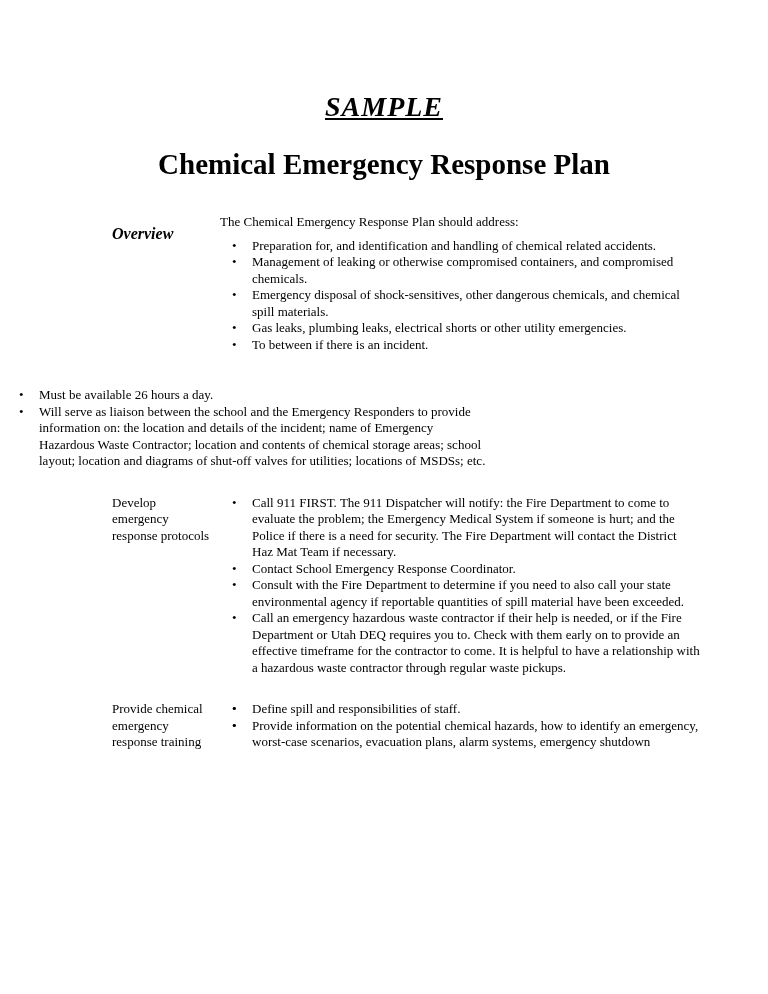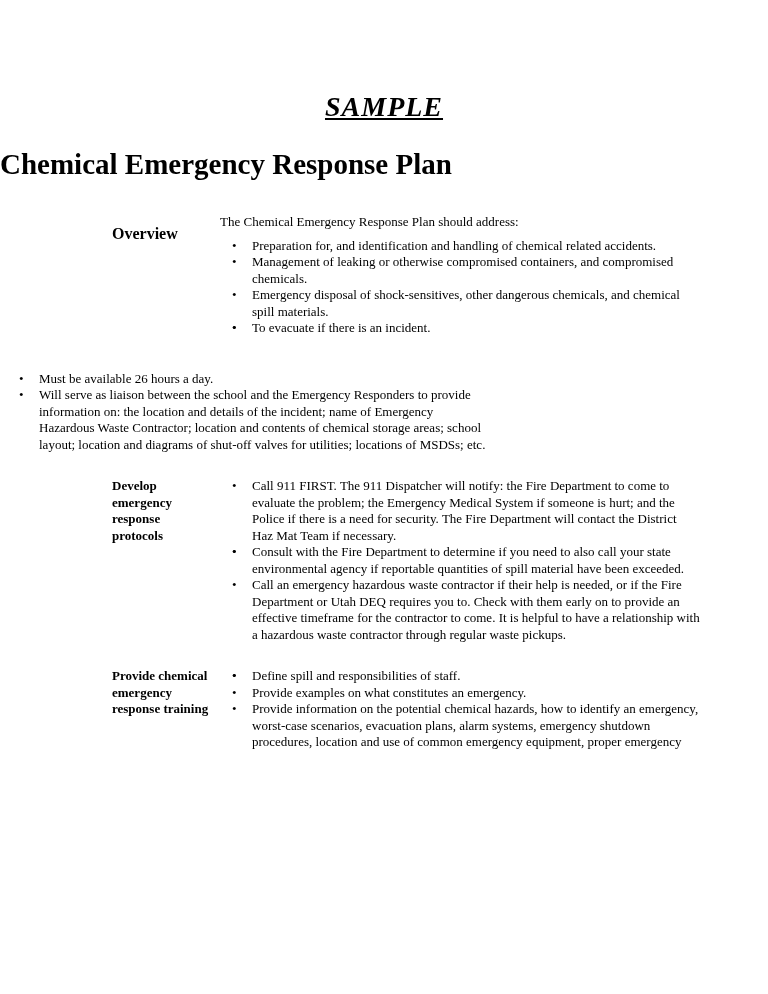--- a/index.html
+++ b/index.html
@@ -23,20 +23,21 @@
     text-align: center;
     font-size: 28px;
     font-weight: bold;
     font-style: italic;
     text-decoration: underline;
     letter-spacing: 1px;
     line-height: 32px;
   }
   .doc-title {
     margin: 24px 0 0 0;
+    text-align: center;
     font-size: 29px;
     font-weight: bold;
     line-height: 34px;
   }
   .sections {
     margin-top: 26px;
   }
   .section {
     display: flex;
     margin-bottom: 25px;
@@ -44,26 +45,27 @@
   .section:nth-child(1) {
     margin-bottom: 34px;
   }
   .label-col {
     flex: none;
     width: 101px;
     margin-left: 112px;
   }
   .label-italic {
     font-weight: bold;
+    font-style: italic;
     font-size: 16px;
     line-height: 19px;
     padding-top: 17px;
   }
   .label-bold {
-    font-weight: bold;
+    font-weight: normal;
     font-size: 13px;
     line-height: 16.5px;
     padding-top: 0;
   }
   .content-col {
     width: 487px;
     font-size: 13px;
     line-height: 16.5px;
   }
   .section-intro {
@@ -94,22 +96,22 @@
   <div class="section">
     <div class="label-col">
       <div class="label-italic">Overview</div>
     </div>
     <div class="content-col">
       <p class="section-intro">The Chemical Emergency Response Plan should address:</p>
       <ul class="bullet-list">
             <li class="bullet-item"><span class="bullet-marker">•</span><span>Preparation for, and identification and handling of chemical related accidents.</span></li>
             <li class="bullet-item"><span class="bullet-marker">•</span><span>Management of leaking or otherwise compromised containers, and compromised chemicals.</span></li>
             <li class="bullet-item"><span class="bullet-marker">•</span><span>Emergency disposal of shock-sensitives, other dangerous chemicals, and chemical spill materials.</span></li>
-            <li class="bullet-item"><span class="bullet-marker">•</span></li>
-            <li class="bullet-item"><span class="bullet-marker">•</span><span>To evacuate if there is an incident.</span></li>
+            <li class="bullet-item"><span class="bullet-marker">•</span><span>Gas leaks, plumbing leaks, electrical shorts or other utility emergencies.</span></li>
+            <li class="bullet-item"><span class="bullet-marker">•</span><span>To between if there is an incident.</span></li>
           </ul>
     </div>
   </div>
 
   <div class="section">
     <div class="content-col">
       <ul class="bullet-list">
             <li class="bullet-item"><span class="bullet-marker">•</span><span>Must be available 26 hours a day.</span></li>
             <li class="bullet-item"><span class="bullet-marker">•</span><span>Will serve as liaison between the school and the Emergency Responders to provide information on:  the location and details of the incident; name of Emergency Hazardous Waste Contractor; location and contents of chemical storage areas; school layout; location and diagrams of shut-off valves for utilities; locations of MSDSs; etc.</span></li>
           </ul>
@@ -117,35 +119,35 @@
   </div>
 
   <div class="section">
     <div class="label-col">
       <div class="label-bold">Develop emergency response protocols</div>
     </div>
     <div class="content-col">
 
       <ul class="bullet-list">
             <li class="bullet-item"><span class="bullet-marker">•</span><span>Call 911 FIRST.  The 911 Dispatcher will notify:  the Fire Department to come to evaluate the problem; the Emergency Medical System if someone is hurt; and the Police if there is a need for security.  The Fire Department will contact the District Haz Mat Team if necessary.</span></li>
-            <li class="bullet-item"><span class="bullet-marker">•</span></li>
+            <li class="bullet-item"><span class="bullet-marker">•</span><span>Contact School Emergency Response Coordinator.</span></li>
             <li class="bullet-item"><span class="bullet-marker">•</span><span>Consult with the Fire Department to determine if you need to also call your state environmental agency if reportable quantities of spill material have been exceeded.</span></li>
             <li class="bullet-item"><span class="bullet-marker">•</span><span>Call an emergency hazardous waste contractor if their help is needed, or if the Fire Department or Utah DEQ requires you to. Check with them early on to provide an effective timeframe for the contractor to come.  It is helpful to have a relationship with a hazardous waste contractor through regular waste pickups.</span></li>
           </ul>
     </div>
   </div>
 
   <div class="section">
     <div class="label-col">
       <div class="label-bold">Provide chemical emergency response training</div>
     </div>
     <div class="content-col">
 
       <ul class="bullet-list">
             <li class="bullet-item"><span class="bullet-marker">•</span></li>
             <li class="bullet-item"><span class="bullet-marker">•</span><span>Define spill and responsibilities of staff.</span></li>
-            <li class="bullet-item"><span class="bullet-marker">•</span><span>Provide examples on what constitutes an emergency.</span></li>
+            <li class="bullet-item"><span class="bullet-marker">•</span></li>
             <li class="bullet-item"><span class="bullet-marker">•</span><span>Provide information on the potential chemical hazards, how to identify an emergency, worst-case scenarios, evacuation plans, alarm systems, emergency shutdown procedures, location and use of common emergency equipment, proper emergency response, and any special chemical hazards in your school.</span></li>
           </ul>
     </div>
   </div>
 </div>
 </div>
 
 </body></html>

